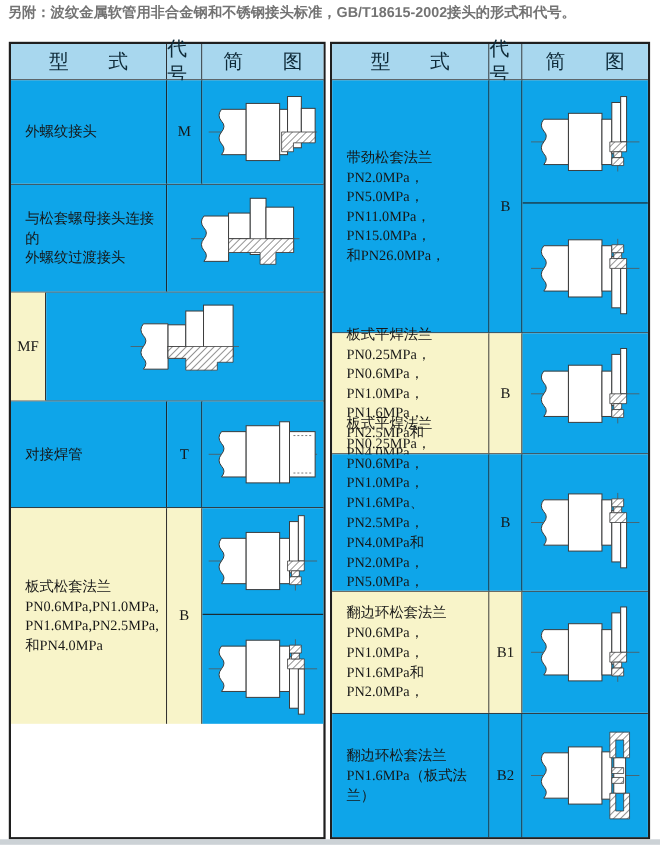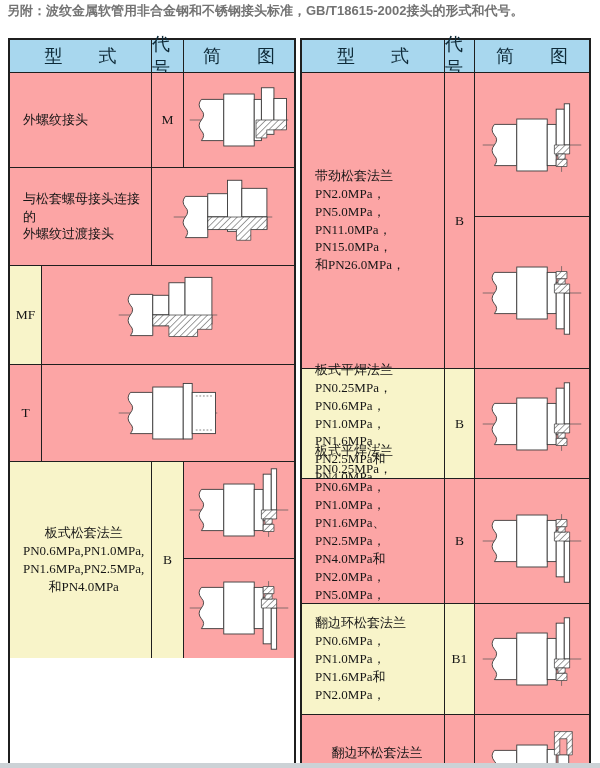--- a/index.html
+++ b/index.html
@@ -11,23 +11,23 @@
   .title{
     position:absolute;left:7px;top:2px;width:590px;
     font-family:"Liberation Sans","DejaVu Sans",sans-serif;
     font-weight:bold;font-size:13px;color:#737373;white-space:nowrap;
   }
   .tables{position:absolute;left:8px;top:38px;display:flex;gap:4px;}
   .tbl{border:2px solid var(--border);background:#fff;box-sizing:border-box;}
   .tbl.lt{width:288px;}
   .tbl.rt{width:291px;}
   .row{display:flex;border-bottom:1px solid var(--border);box-sizing:border-box;}
-  .row:last-child{border-bottom:none;text-align:center;}
+  .row:last-child{border-bottom:none;}
   .row.head{border-bottom:1.5px solid var(--border);}
-  .cell{border-right:1px solid var(--border);box-sizing:border-box;background:#fca5a5;}
+  .cell{border-right:1px solid var(--border);box-sizing:border-box;background:#0ea5e9;}
   .cell:last-child{border-right:none;}
   .ctype{width:142px;display:flex;align-items:center;
     padding:3px 5px 3px 13px;white-space:pre-line;
     font-size:13px;line-height:1.38;}
   .rt .ctype{width:143px;}
   .ccode{width:32px;display:flex;align-items:center;justify-content:center;
     font-size:13.5px;}
   .rt .ccode{width:30px;}
   .cdiag{flex:1;display:flex;align-items:center;justify-content:center;overflow:hidden;}
   .head .cell{background:var(--hd);display:flex;align-items:center;justify-content:center;
@@ -105,20 +105,21 @@
             <rect x="40" y="26" width="18" height="22" fill="#fff" stroke="#3b3b3b" stroke-width="1"></rect>
             <rect x="40" y="48" width="18" height="12" fill="#fff" stroke="#3b3b3b" stroke-width="1"></rect>
             <rect x="58" y="12" width="18" height="46" fill="#fff" stroke="#3b3b3b" stroke-width="1"></rect>
             <rect x="76" y="6" width="30" height="52" fill="#fff" stroke="#3b3b3b" stroke-width="1"></rect>
             <polygon points="40,48 106,48 106,64 90,64 90,72 58,72 58,60 40,60" fill="url(#hch)" stroke="#3b3b3b" stroke-width="0.8"></polygon>
           </svg>
       </div>
     </div>
 
     <div class="row" style="height:97px">
+      <div class="cell ctype">对接焊管</div>
       <div class="cell ccode">T</div>
       <div class="cell cdiag">
         <svg class="dg" viewBox="0 0 114 96" preserveAspectRatio="xMidYMid meet">
             <line x1="2" y1="48" x2="112" y2="48" stroke="#555" stroke-width="0.8"></line>
             <path d="M40,25 L15,25 Q10,31 15,37 Q20,42 15,48 Q10,54 15,60 Q20,65 15,71 L40,71 Z" fill="#fff" stroke="#3b3b3b" stroke-width="1"></path>
             <rect x="40" y="19" width="34" height="58" fill="#fff" stroke="#3b3b3b" stroke-width="1"></rect>
             <rect x="74" y="15" width="10" height="62" fill="#fff" stroke="#3b3b3b" stroke-width="1"></rect>
             <rect x="84" y="25" width="26" height="46" fill="#fff" stroke="#3b3b3b" stroke-width="1"></rect>
             <line x1="88" y1="29" x2="108" y2="29" stroke="#555" stroke-width="0.8" stroke-dasharray="2,2"></line>
             <line x1="88" y1="67" x2="108" y2="67" stroke="#555" stroke-width="0.8" stroke-dasharray="2,2"></line>
@@ -165,21 +166,21 @@
     </div>
   </div>
 
   <div class="tbl rt">
     <div class="row head" style="height:33px">
       <div class="cell ctype">型　　式</div>
       <div class="cell ccode">代号</div>
       <div class="cell cdiag">简　　图</div>
     </div>
 
-    <div class="row" style="height:296px">
+    <div class="row" style="height:230px">
       <div class="cell ctype">带劲松套法兰
 PN2.0MPa，PN5.0MPa，
 PN11.0MPa，PN15.0MPa，
 和PN26.0MPa，</div>
       <div class="cell ccode">B</div>
       <div class="cell cdiag split">
         <div class="sub" style="flex:112">
           <svg class="dg" viewBox="0 0 114 96" preserveAspectRatio="xMidYMid meet">
               <line x1="2" y1="48" x2="112" y2="48" stroke="#555" stroke-width="0.8"></line>
               <path d="M40,25 L15,25 Q10,31 15,37 Q20,42 15,48 Q10,54 15,60 Q20,65 15,71 L40,71 Z" fill="#fff" stroke="#3b3b3b" stroke-width="1"></path>

